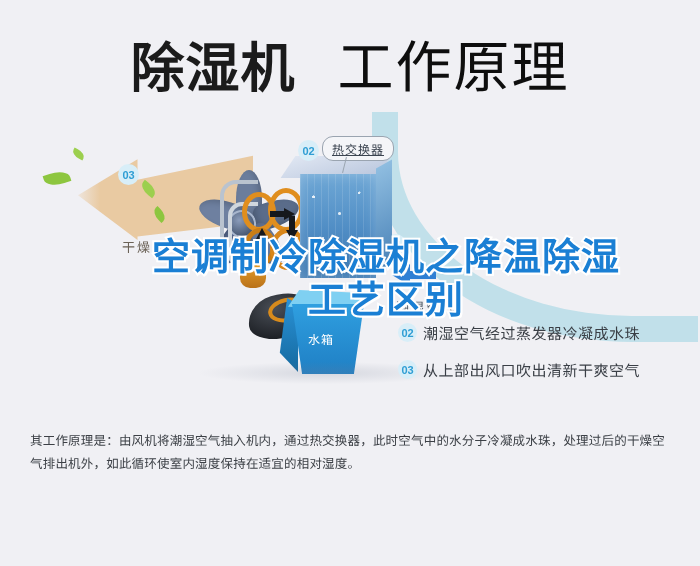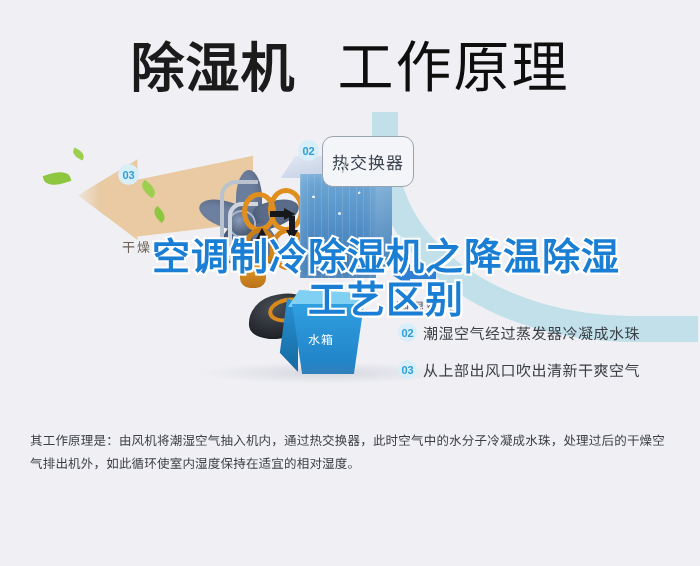--- a/index.html
+++ b/index.html
@@ -365,28 +365,29 @@
     letter-spacing: 0;
   }
   .badge.b-03d { left: 118px; top: 52px; }
   .badge.b-02  { left: 298px; top: 28px; }
   .badge.b-01  { left: 385px; top: 122px; font-family: Liberation Mono, monospace; }
 
   
   .callout {
     position: absolute;
     left: 322px; top: 24px;
-    padding: 12px 9px;
+    padding: 3px 9px;
     border: 1px solid #9aa4b0;
     border-radius: 11px;
     background: #f4f5f8;
-    font-size: 17px;
+    font-size: 12px;
     color: #3b4450;
     letter-spacing: 1px;
     white-space: nowrap;
+    text-decoration: underline;
   }
   .callout-tail {
     position: absolute;
     left: 344px; top: 45px;
     width: 1px; height: 16px;
     background: #9aa4b0;
     transform: rotate(14deg);
   }
 
   

